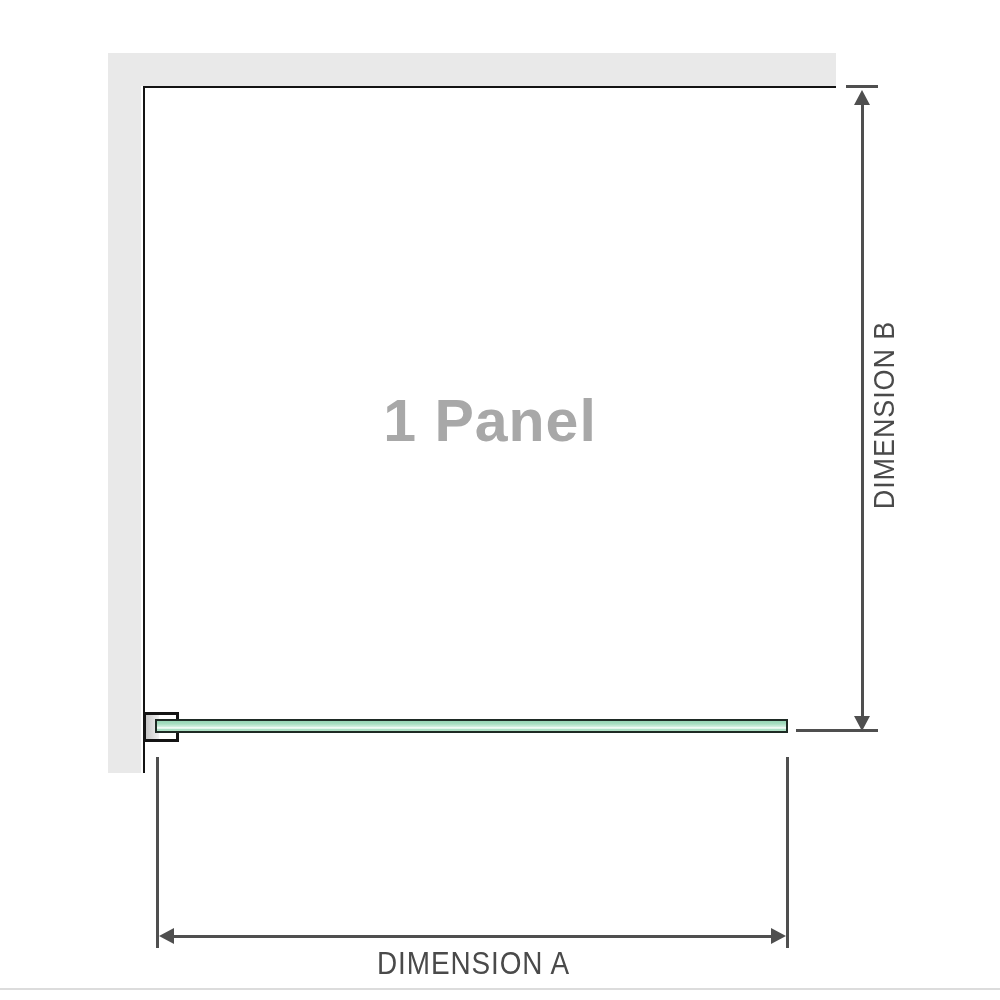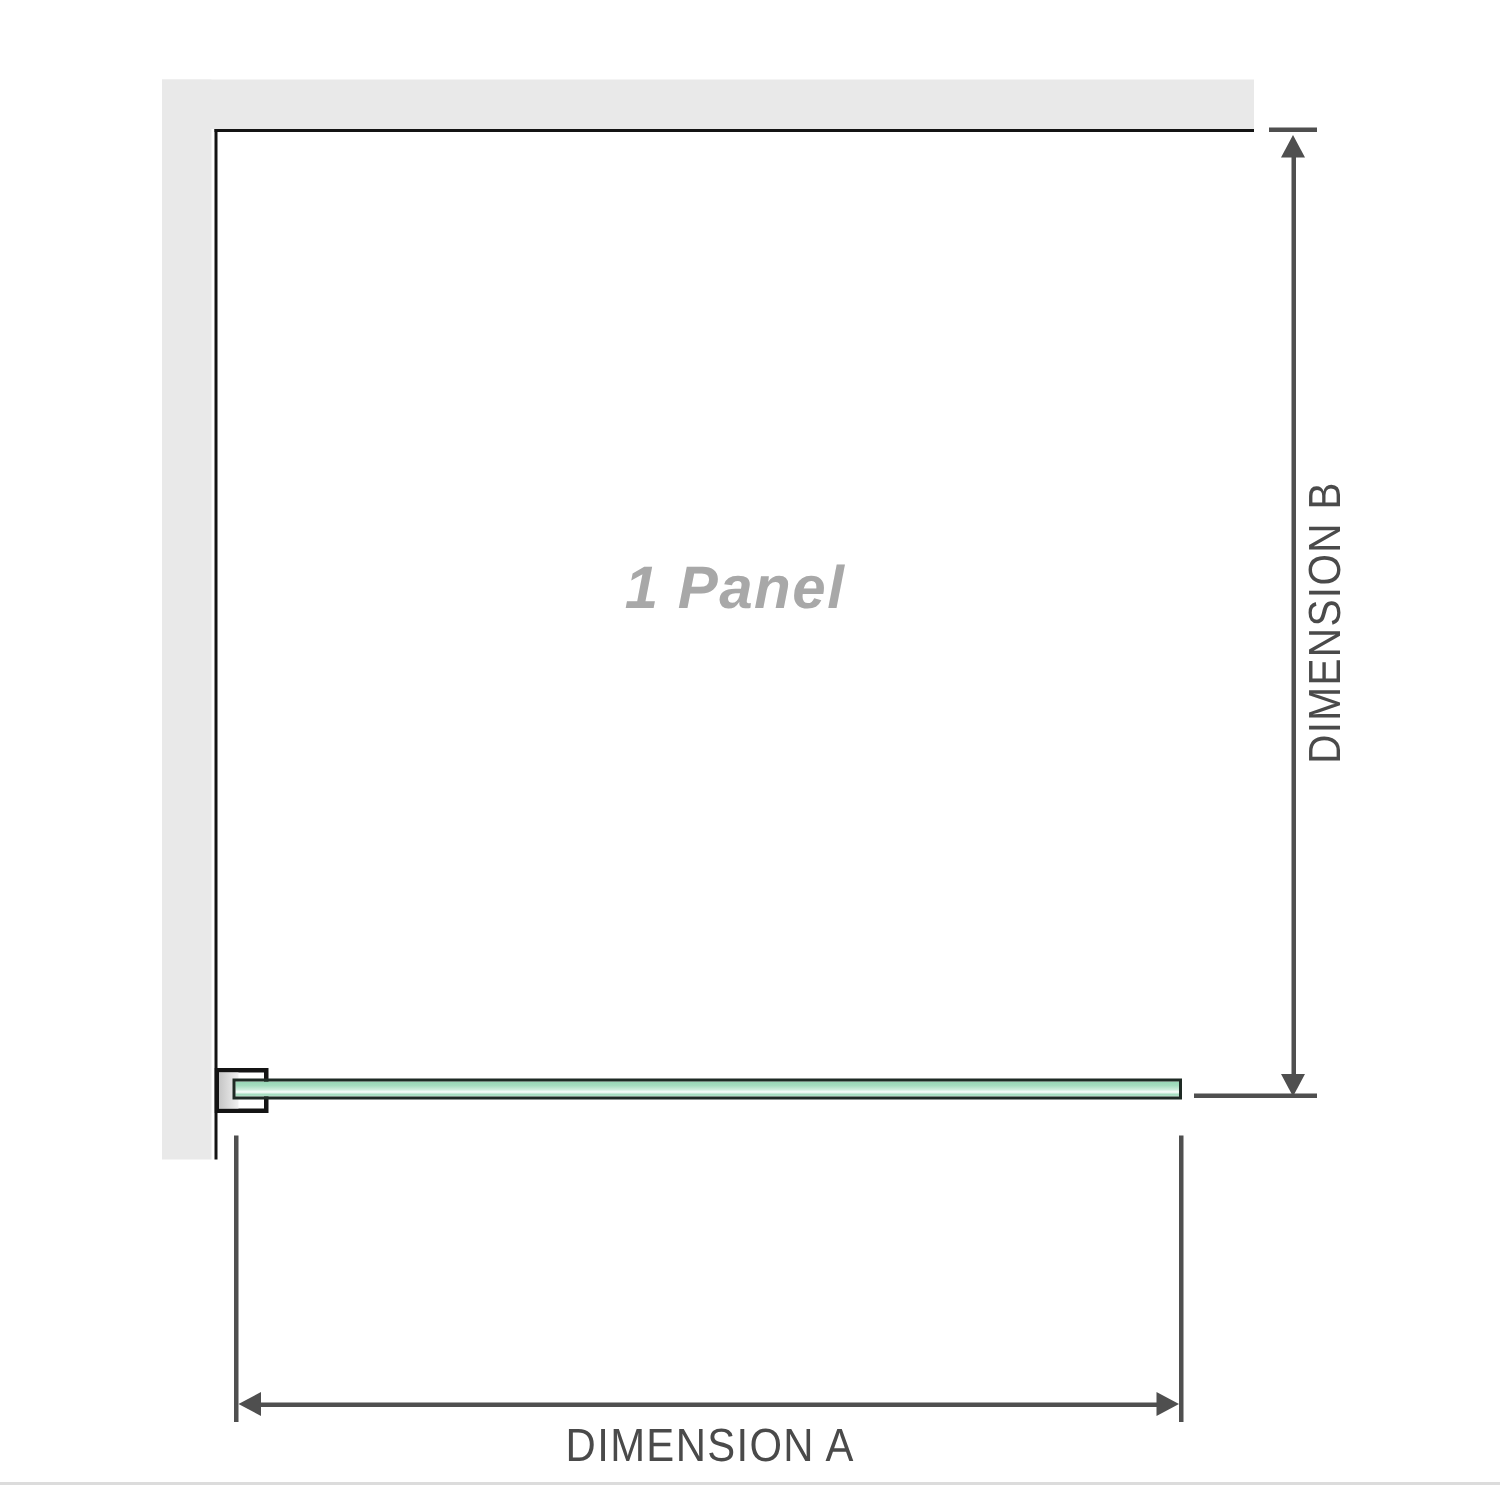--- a/index.html
+++ b/index.html
@@ -14,22 +14,22 @@
   .wall-left{left:108px;top:53px;width:33px;height:720px;background:var(--wall);}
 
   
   .panel-outline{
     left:143px;top:86px;width:693px;height:687px;
     border-top:2px solid var(--panel-border);
     border-left:2px solid var(--panel-border);
     box-sizing:border-box;
   }
   .panel-label{
-    left:143px;top:372px;width:694px;text-align:center;
-    font-size:40px;font-style:italic;font-weight:600;line-height:1;
+    left:143px;top:392px;width:694px;text-align:center;
+    font-size:59px;font-weight:600;line-height:1;
     color:var(--panel-label-text);letter-spacing:1px;
   }
 
   
   .wall-bracket{
     left:143px;top:712px;width:36px;height:30px;
     border:3px solid var(--panel-border);background:#fff;
     box-sizing:border-box;z-index:2;
   }
   .bracket-shadow{

